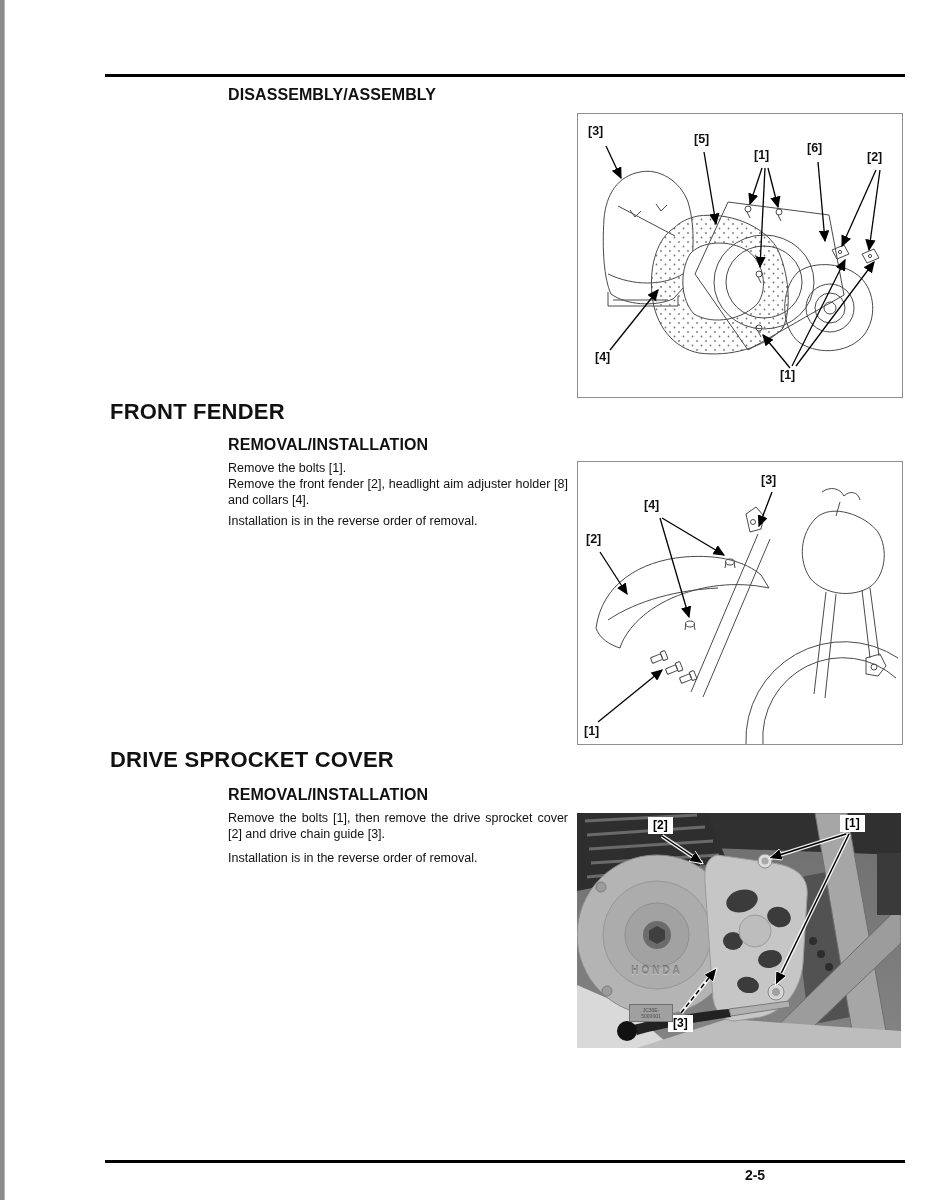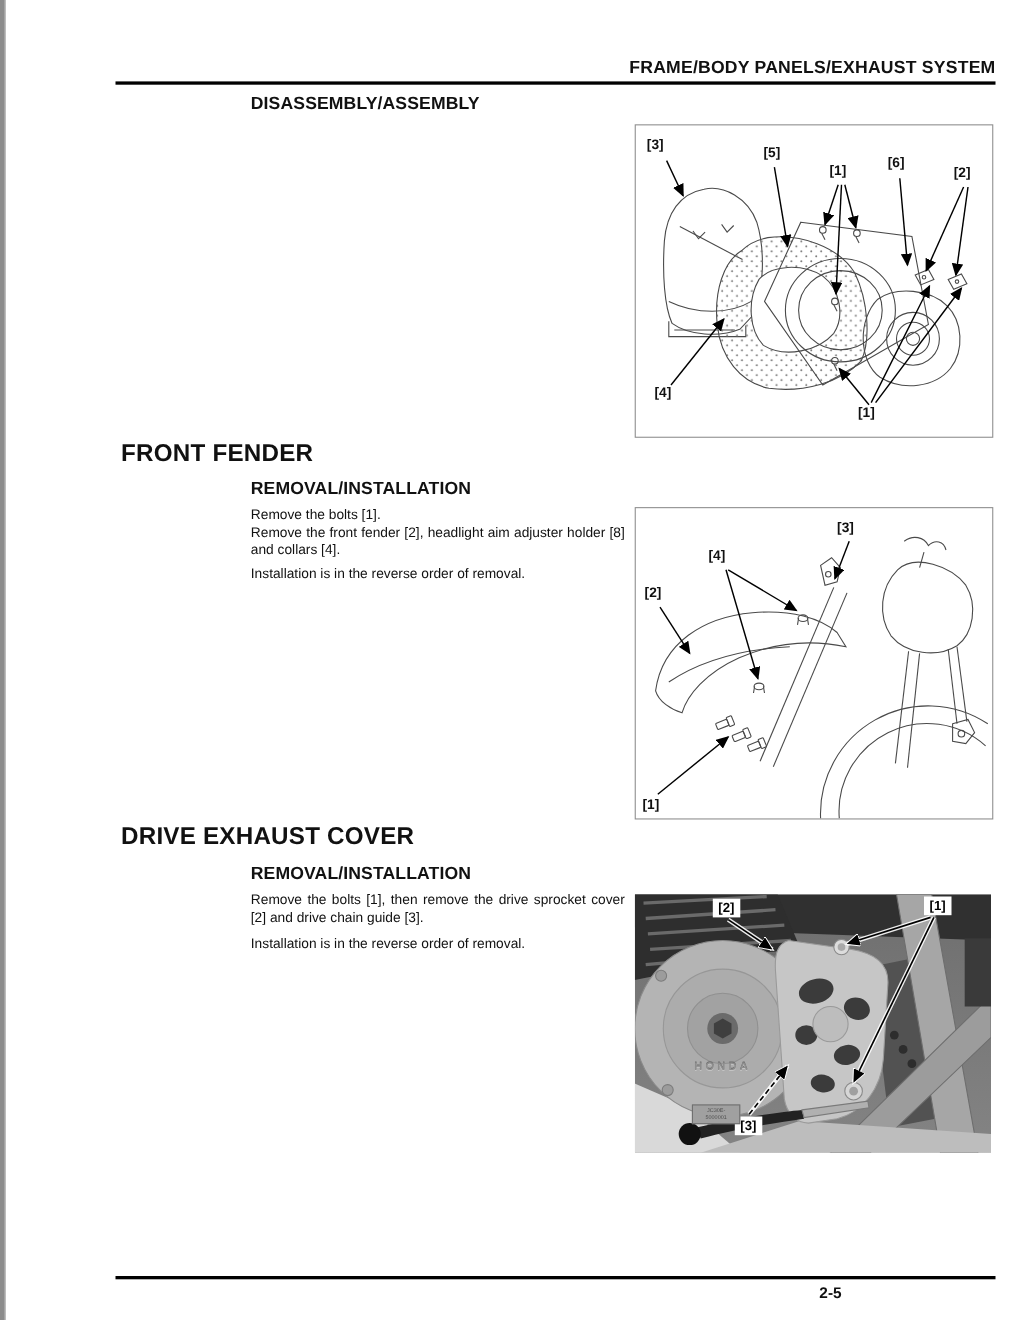--- a/index.html
+++ b/index.html
@@ -24,21 +24,20 @@
          letter-spacing:3px;color:#8d8d8d;text-shadow:0 1px 0 #c4c4c4, 0 -1px 0 #6f6f6f;}
   .plate{position:absolute;left:52px;top:191px;width:44px;height:18px;background:#a0a0a0;border:1px solid #707070;
          font-size:5px;line-height:6px;color:#4f4f4f;text-align:center;white-space:pre-line;padding-top:2px;box-sizing:border-box;}
 </style>
 </head>
 <body>
 
 <div id="page">
   <div class="edge-strip"></div>
 
-  <div class="hdr-title">FRAME/BODY PANELS/EXHAUST SYSTEM</div>
   <div class="hdr-rule"></div>
 
   <div class="h2" style="top:86px;">DISASSEMBLY/ASSEMBLY</div>
 
   <div class="fig" style="top:113px;width:324px;height:283px;">
     <svg width="324" height="283" viewBox="0 0 324 283">
       <defs>
         <marker id="ah1" markerWidth="10" markerHeight="8" refX="8" refY="4" orient="auto">
           <path d="M0,0 L9,4 L0,8 Z" fill="#000"></path>
         </marker>
@@ -173,21 +172,21 @@
         <path d="M22,90 L49,132" marker-end="url(#ah2)"></path>
         <path d="M20,260 L84,208" marker-end="url(#ah2)"></path>
       </g>
     </svg>
     <div class="lbl" style="left:183px;top:11px;">[3]</div>
     <div class="lbl" style="left:66px;top:36px;">[4]</div>
     <div class="lbl" style="left:8px;top:70px;">[2]</div>
     <div class="lbl" style="left:6px;top:262px;">[1]</div>
   </div>
 
-  <div class="h1" style="top:747px;">DRIVE EXHAUST COVER</div>
+  <div class="h1" style="top:747px;">DRIVE SPROCKET COVER</div>
   <div class="h2" style="top:786px;">REMOVAL/INSTALLATION</div>
   <div class="para" style="top:810px;">Remove the bolts [1], then remove the drive sprocket cover [2] and drive chain guide [3].</div>
   <div class="para" style="top:850px;">Installation is in the reverse order of removal.</div>
 
   <div class="photo" style="top:813px;width:324px;height:235px;">
     <svg width="324" height="235" viewBox="0 0 324 235">
       <defs>
         <marker id="ah3" markerWidth="10" markerHeight="8" refX="8" refY="4" orient="auto">
           <path d="M0,0 L9,4 L0,8 Z" fill="#000" stroke="#fff" stroke-width="0.6"></path>
         </marker>

